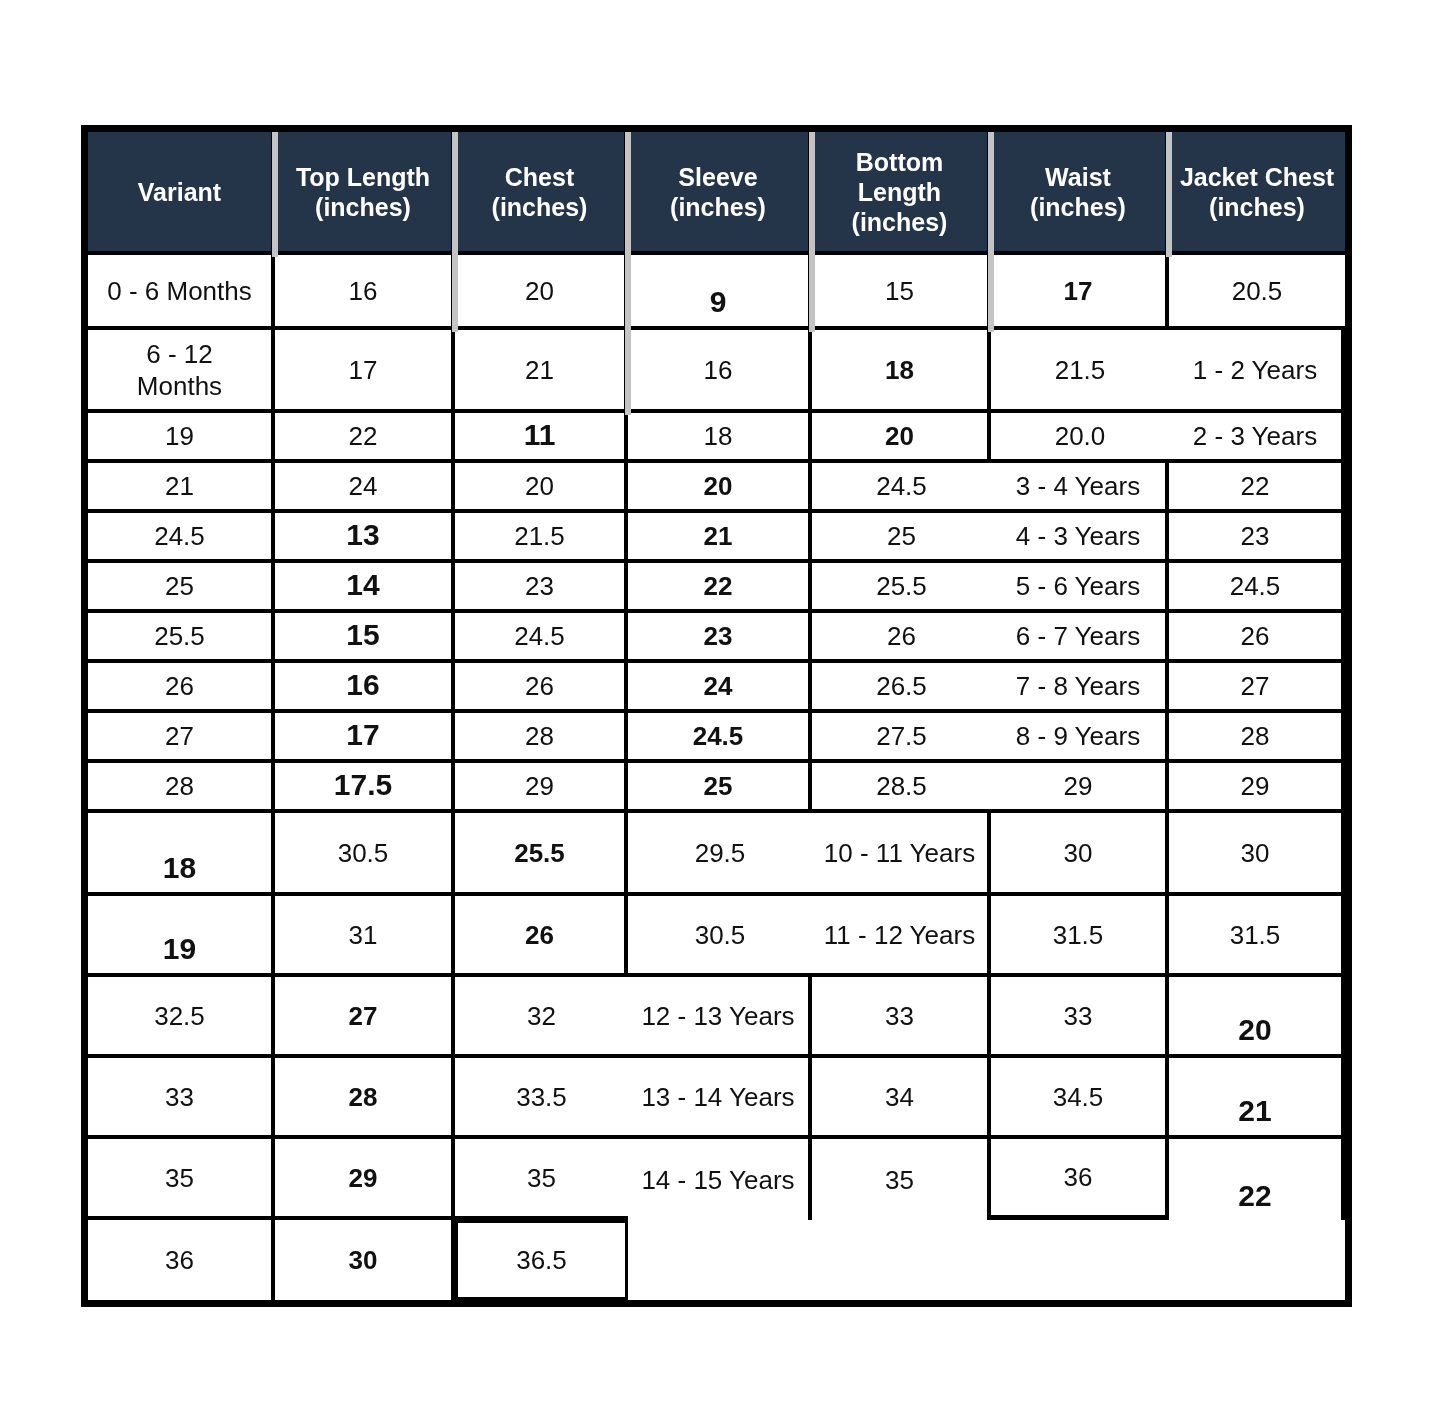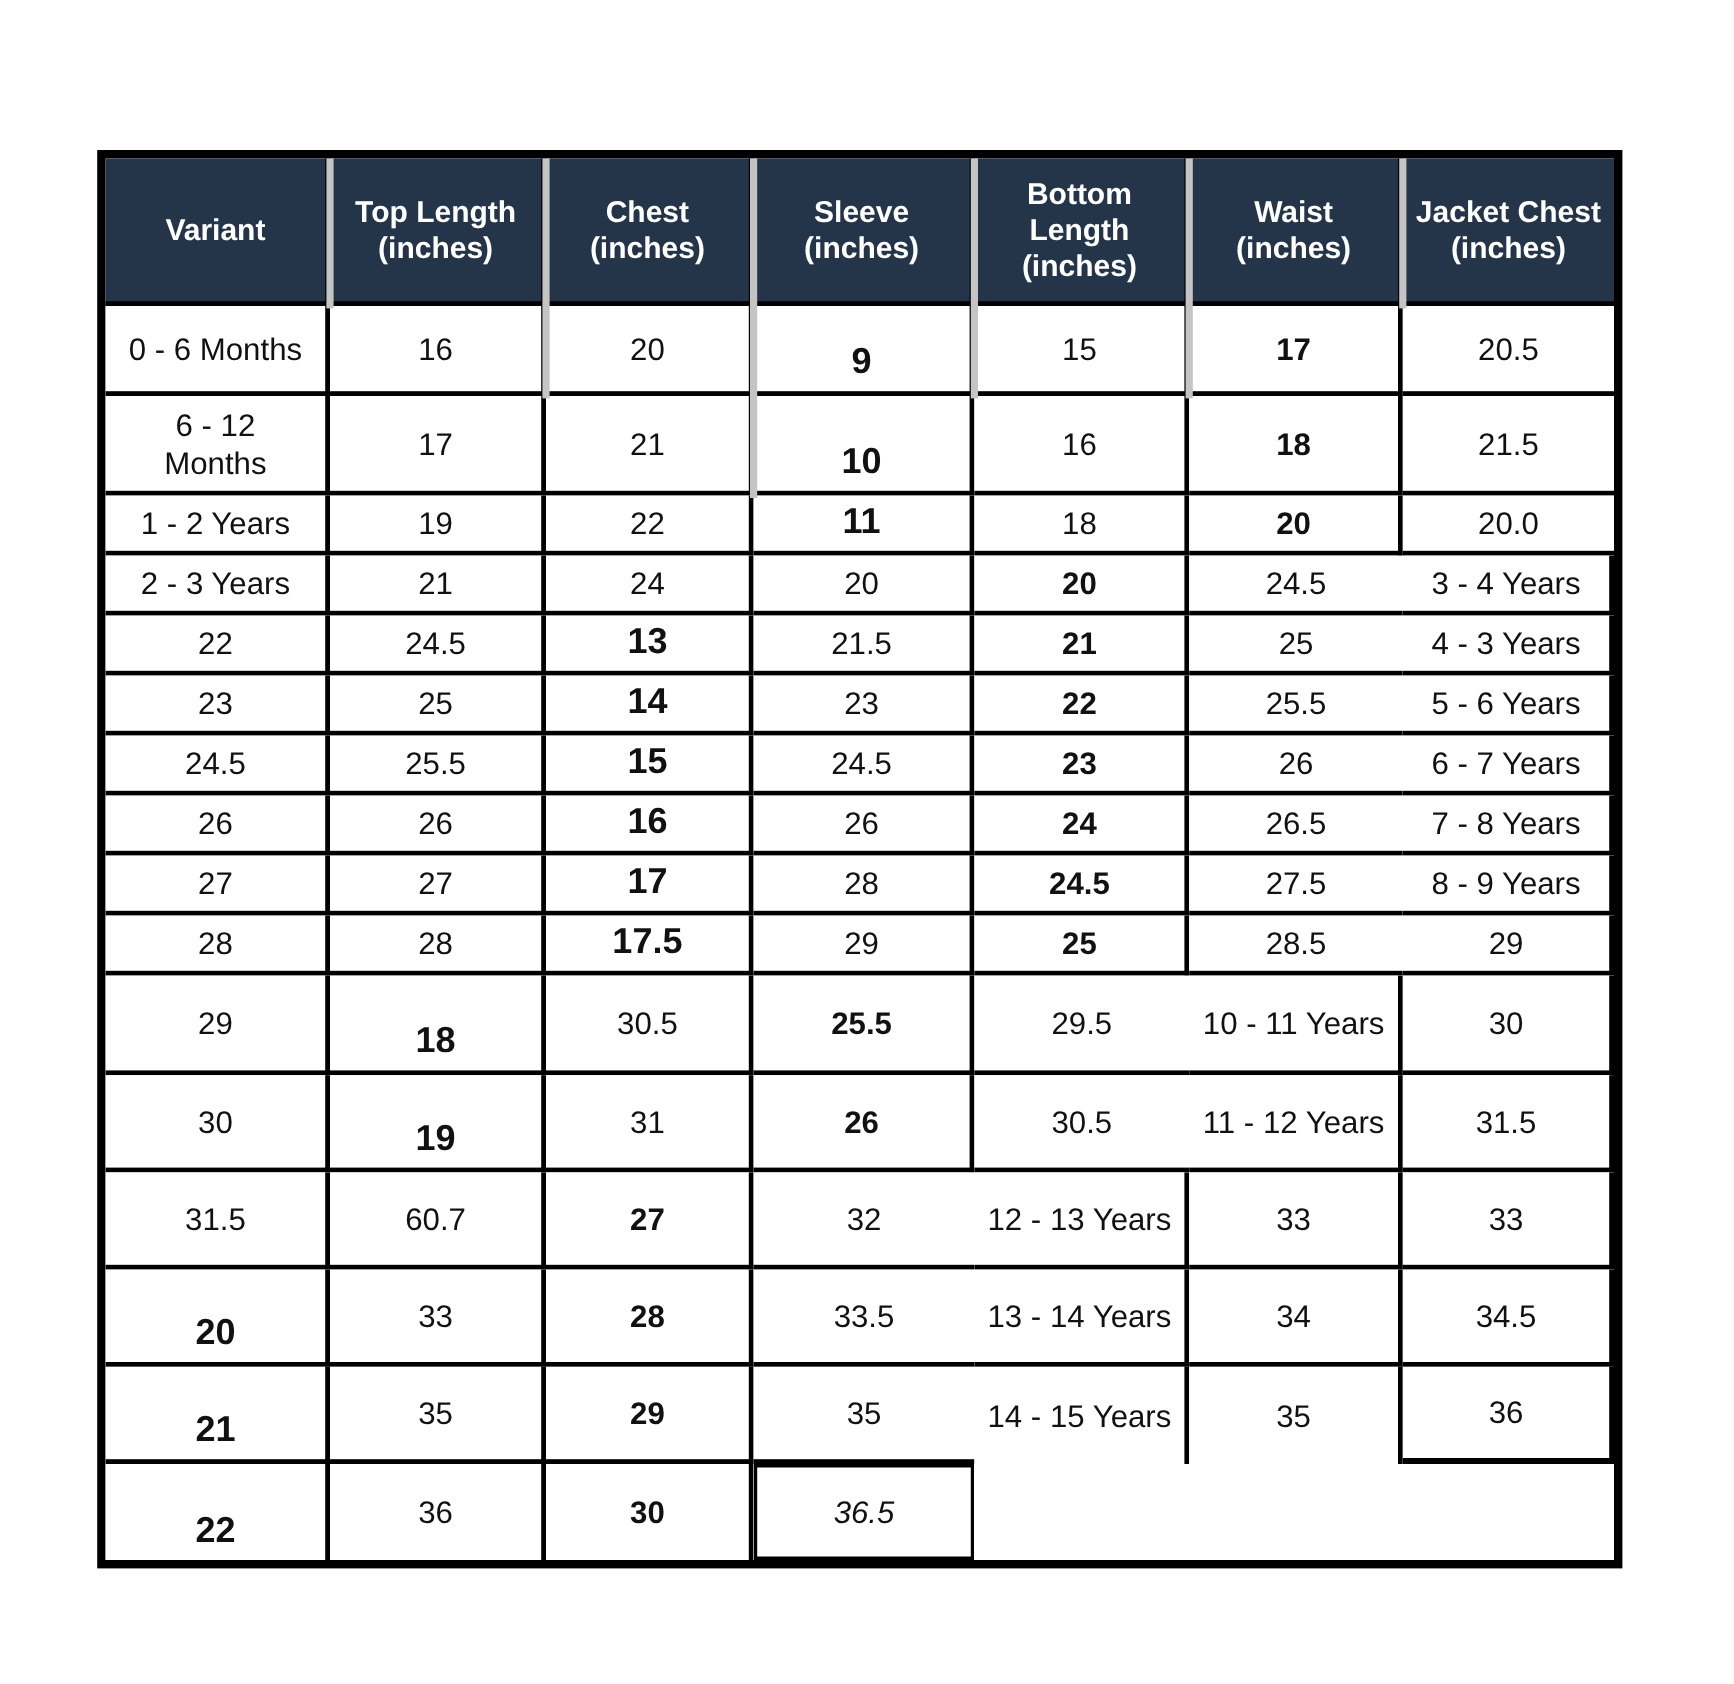--- a/index.html
+++ b/index.html
@@ -45,21 +45,21 @@
   }
   .cell.sleeve{
     font-weight:bold;
     font-size:30px;
     align-items:flex-end;
     padding-bottom:8px;
   }
   .cell.waist{font-weight:bold;}
   
   .cell.thick-bottom{border-bottom:5px solid #000000;}
-  .cell.active-cell{box-shadow:inset 0 0 0 3px #000000;font-style:italic;}
+  .cell.active-cell{box-shadow:inset 0 0 0 3px #000000;}
   .vbar{
     position:absolute;
     width:6px;
     background:#c4c4c4;
     top:132px;
   }
   .vbar.b1{left:272px;height:125px;}
   .vbar.b2{left:452px;height:200px;}
   .vbar.b3{left:625px;height:283px;}
   .vbar.b4{left:809px;height:200px;}
@@ -89,21 +89,20 @@
       <div class="cell">16</div>
       <div class="cell">20</div>
       <div class="cell sleeve">9</div>
       <div class="cell">15</div>
       <div class="cell waist">17</div>
       <div class="cell last-col">20.5</div>
       <div class="cell variant">6 - 12
 Months</div>
       <div class="cell">17</div>
       <div class="cell">21</div>
-      <div class="cell sleeve">10</div>
       <div class="cell">16</div>
       <div class="cell waist">18</div>
       <div class="cell last-col">21.5</div>
       <div class="cell variant">1 - 2 Years</div>
       <div class="cell">19</div>
       <div class="cell">22</div>
       <div class="cell sleeve">11</div>
       <div class="cell">18</div>
       <div class="cell waist">20</div>
       <div class="cell last-col">20.0</div>
@@ -164,21 +163,21 @@
       <div class="cell variant">10 - 11 Years</div>
       <div class="cell">30</div>
       <div class="cell">30</div>
       <div class="cell sleeve">19</div>
       <div class="cell">31</div>
       <div class="cell waist">26</div>
       <div class="cell last-col">30.5</div>
       <div class="cell variant">11 - 12 Years</div>
       <div class="cell">31.5</div>
       <div class="cell">31.5</div>
-      <div class="cell">60.7</div>
+      <div class="cell">32.5</div>
       <div class="cell waist">27</div>
       <div class="cell last-col">32</div>
       <div class="cell variant">12 - 13 Years</div>
       <div class="cell">33</div>
       <div class="cell">33</div>
       <div class="cell sleeve">20</div>
       <div class="cell">33</div>
       <div class="cell waist">28</div>
       <div class="cell last-col">33.5</div>
       <div class="cell variant">13 - 14 Years</div>

